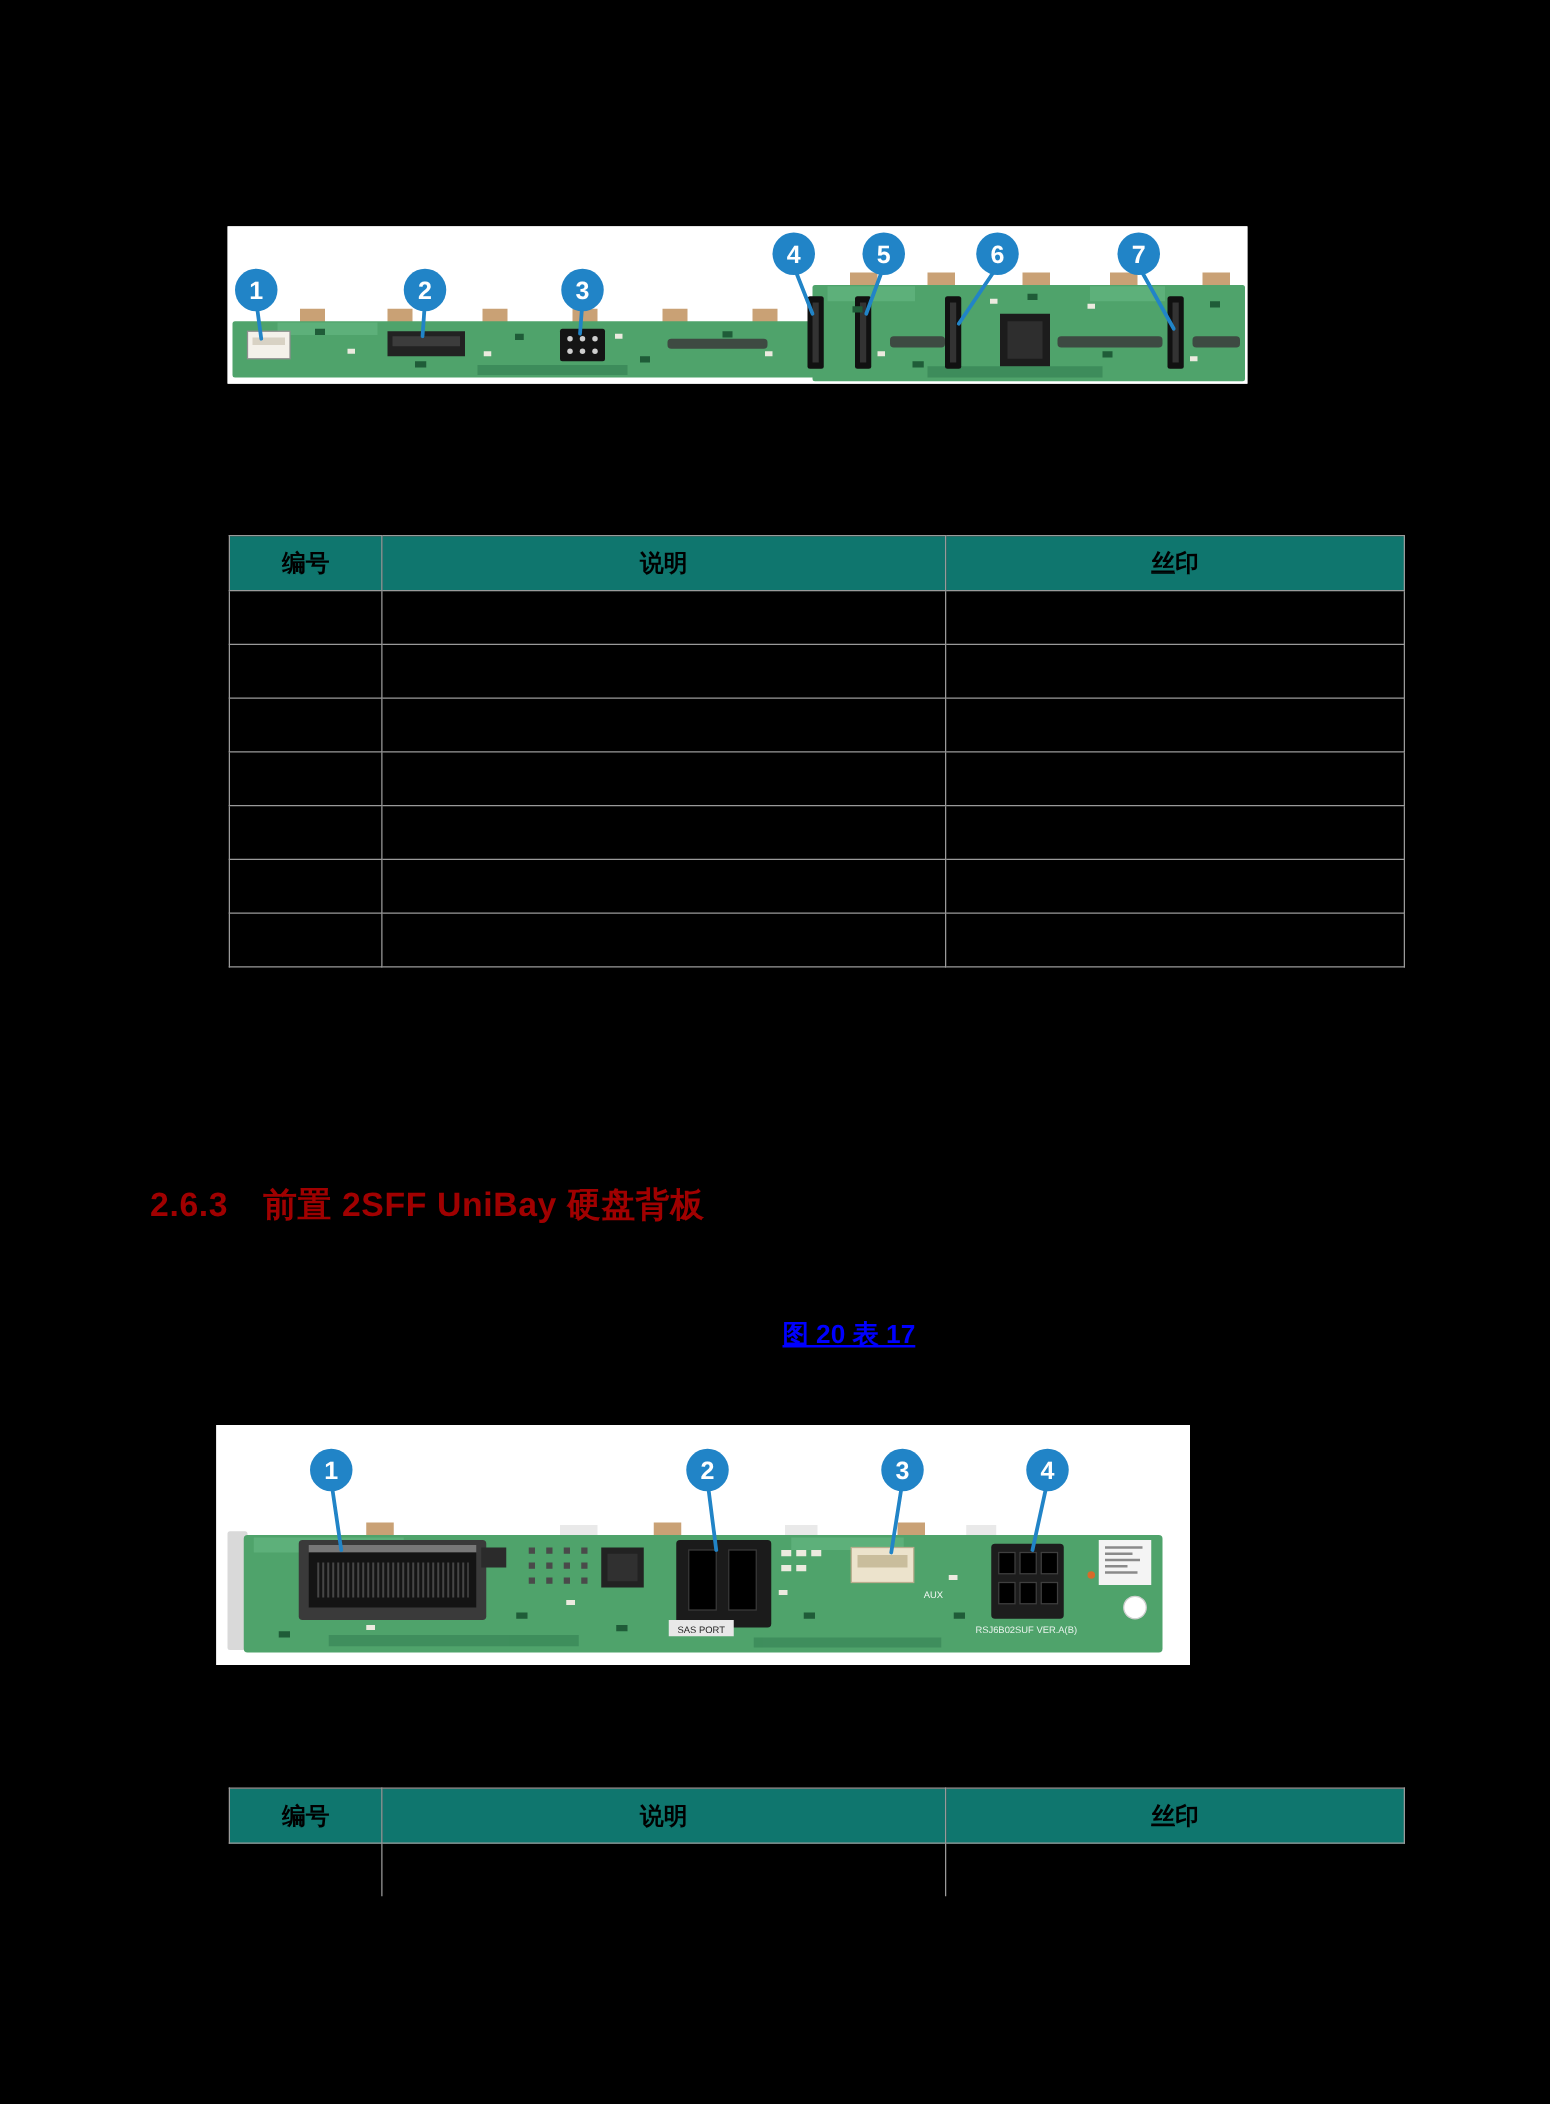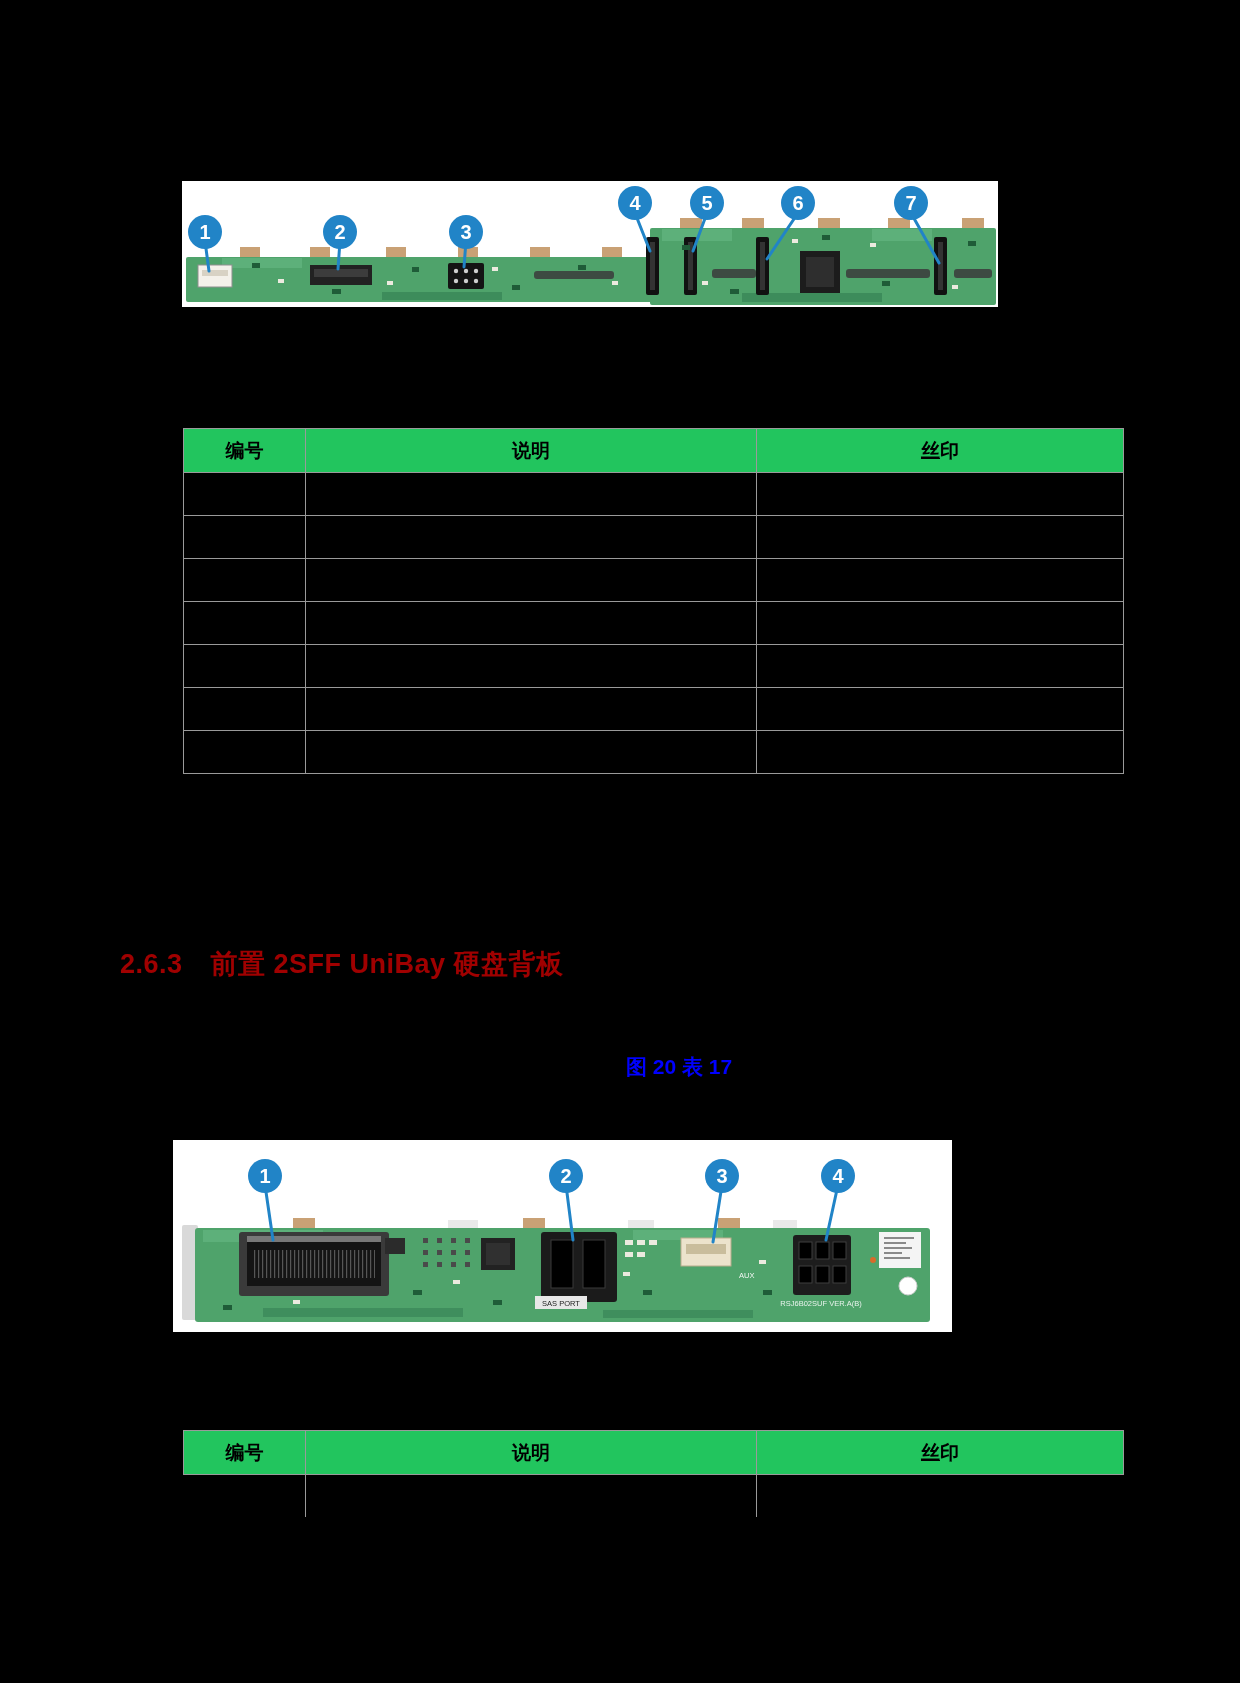--- a/index.html
+++ b/index.html
@@ -8,21 +8,21 @@
     overflow:hidden; font-family:"Liberation Sans", sans-serif;
   }
   .figure { position:absolute; background:#fff; }
   .figure svg { display:block; }
 
   .doc-table {
     position:absolute; border-collapse:collapse; table-layout:fixed;
     font-family:"Liberation Sans", sans-serif;
   }
   .doc-table th {
-    background:#22c55e; color:#000; font-weight:bold; font-size:19px;
+    background:#0f766e; color:#000; font-weight:bold; font-size:19px;
     height:43px; border:1.6px solid #9a9a9a; text-align:center; padding:0;
   }
   .doc-table td {
     height:42px; border:1.6px solid #9a9a9a; color:#cfcfcf; font-size:17px;
     padding:0 10px; background:#000;
   }
   .doc-table th.u-head::first-letter { text-decoration:underline; }
   
   .doc-table tr.partial td { border:none; }
   .doc-table tr.partial td + td { border-left:1.6px solid #9a9a9a; }
@@ -30,21 +30,21 @@
   .section-heading {
     position:absolute; left:120px; top:946px; margin:0;
     color:#A00000; font-size:27px; font-weight:bold; letter-spacing:0.5px;
     white-space:nowrap;
   }
   .section-heading .sec-num { margin-right:28px; }
 
   .fig-link {
     position:absolute; left:626px; top:1053px;
     color:#0000FF; font-size:21px; font-weight:bold;
-    white-space:nowrap; cursor:pointer;
+    text-decoration:underline; white-space:nowrap; cursor:pointer;
   }
 
   .callout-num {
     font:bold 20px "Liberation Sans", sans-serif; fill:#fff;
   }
   .silk { font:7.5px "Liberation Sans", sans-serif; }
 </style>
 </head>
 <body>
 

